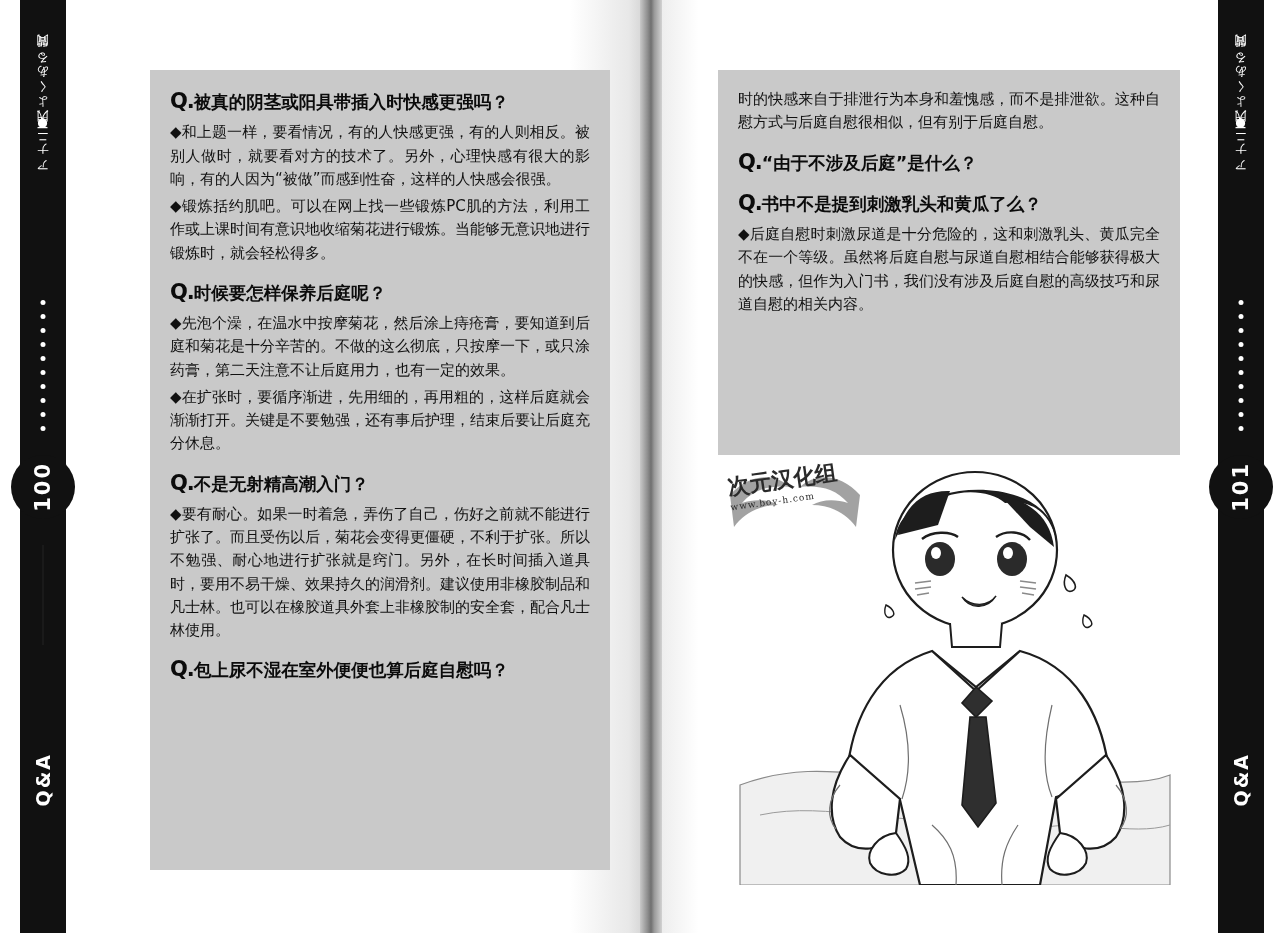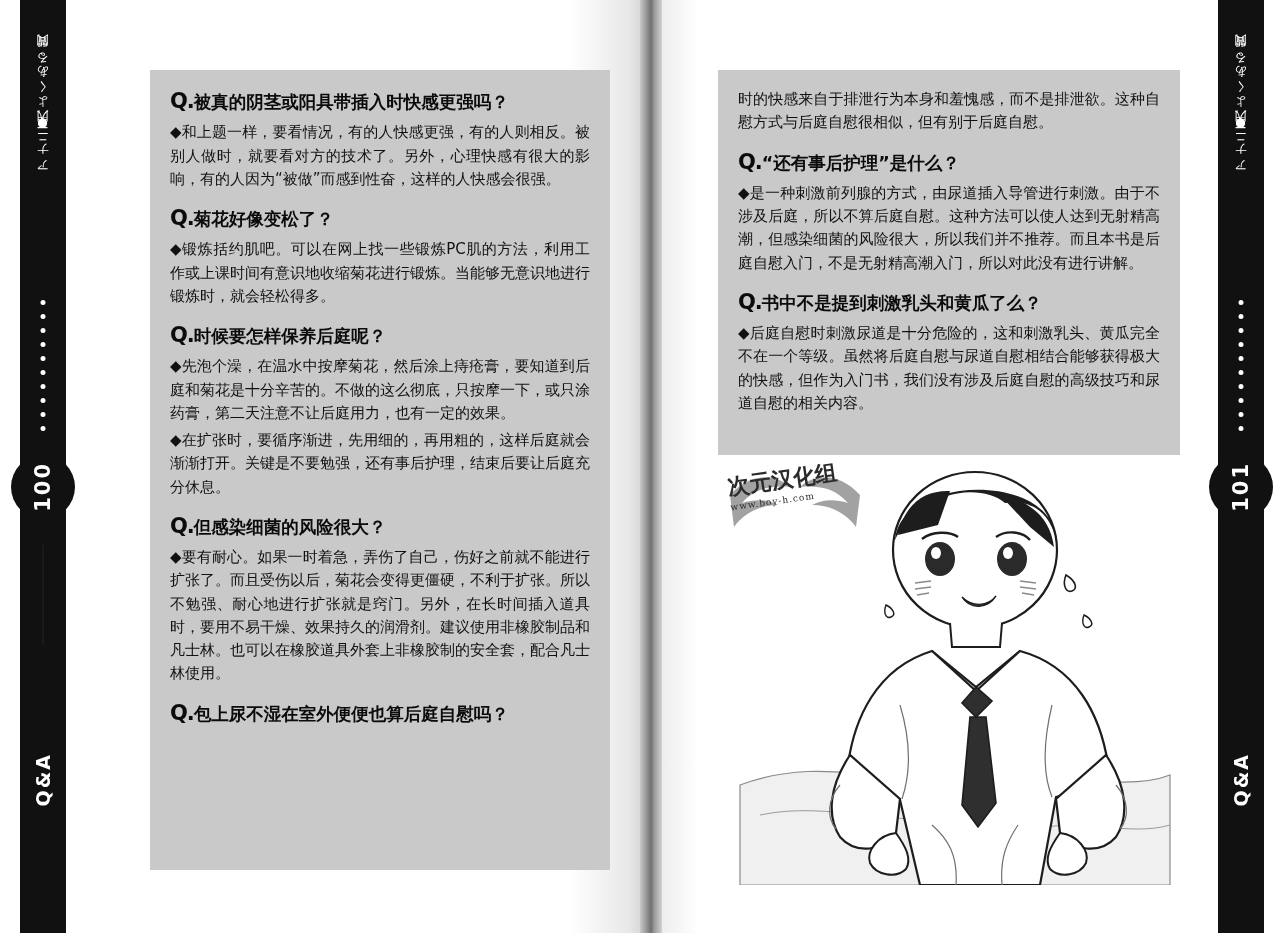--- a/index.html
+++ b/index.html
@@ -99,39 +99,37 @@
     </div>
     <div class="qa-tab">
       <span>Q&amp;A</span>
     </div>
   </div>
 
   <div class="col col-left">
     <h3><span class="q">Q.</span><span>被真的阴茎或阳具带插入时快感更强吗？</span></h3>
     <p>◆和上题一样，要看情况，有的人快感更强，有的人则相反。被别人做时，就要看对方的技术了。另外，心理快感有很大的影响，有的人因为“被做”而感到性奋，这样的人快感会很强。</p>
 
-    <h3><span class="q">Q.</span><span>菊花好像变松了？</span></h3>
     <p>◆锻炼括约肌吧。可以在网上找一些锻炼PC肌的方法，利用工作或上课时间有意识地收缩菊花进行锻炼。当能够无意识地进行锻炼时，就会轻松得多。</p>
 
     <h3><span class="q">Q.</span><span>时候要怎样保养后庭呢？</span></h3>
     <p>◆先泡个澡，在温水中按摩菊花，然后涂上痔疮膏，要知道到后庭和菊花是十分辛苦的。不做的这么彻底，只按摩一下，或只涂药膏，第二天注意不让后庭用力，也有一定的效果。</p>
 
     <p>◆在扩张时，要循序渐进，先用细的，再用粗的，这样后庭就会渐渐打开。关键是不要勉强，还有事后护理，结束后要让后庭充分休息。</p>
 
-    <h3><span class="q">Q.</span><span>但感染细菌的风险很大？</span></h3>
+    <h3><span class="q">Q.</span><span>不是无射精高潮入门？</span></h3>
     <p>◆要有耐心。如果一时着急，弄伤了自己，伤好之前就不能进行扩张了。而且受伤以后，菊花会变得更僵硬，不利于扩张。所以不勉强、耐心地进行扩张就是窍门。另外，在长时间插入道具时，要用不易干燥、效果持久的润滑剂。建议使用非橡胶制品和凡士林。也可以在橡胶道具外套上非橡胶制的安全套，配合凡士林使用。</p>
 
     <h3><span class="q">Q.</span><span>包上尿不湿在室外便便也算后庭自慰吗？</span></h3>
   </div>
 
   <div class="col col-right">
     <p>时的快感来自于排泄行为本身和羞愧感，而不是排泄欲。这种自慰方式与后庭自慰很相似，但有别于后庭自慰。</p>
 
-    <h3><span class="q">Q.</span><span>“还有事后护理”是什么？</span></h3>
-    <p>◆是一种刺激前列腺的方式，由尿道插入导管进行刺激。由于不涉及后庭，所以不算后庭自慰。这种方法可以使人达到无射精高潮，但感染细菌的风险很大，所以我们并不推荐。而且本书是后庭自慰入门，不是无射精高潮入门，所以对此没有进行讲解。</p>
+    <h3><span class="q">Q.</span><span>“由于不涉及后庭”是什么？</span></h3>
 
     <h3><span class="q">Q.</span><span>书中不是提到刺激乳头和黄瓜了么？</span></h3>
     <p>◆后庭自慰时刺激尿道是十分危险的，这和刺激乳头、黄瓜完全不在一个等级。虽然将后庭自慰与尿道自慰相结合能够获得极大的快感，但作为入门书，我们没有涉及后庭自慰的高级技巧和尿道自慰的相关内容。</p>
   </div>
 
   <div class="art">
     <svg width="500" height="430" viewBox="0 0 500 430">
       <rect x="0" y="0" width="500" height="430" fill="#ffffff"></rect>
 
       <path d="M40 330 C120 300 180 330 250 320 C330 310 420 340 470 320 L470 430 L40 430 Z" fill="#f0f0f0" stroke="#8a8a8a" stroke-width="1.2"></path>

